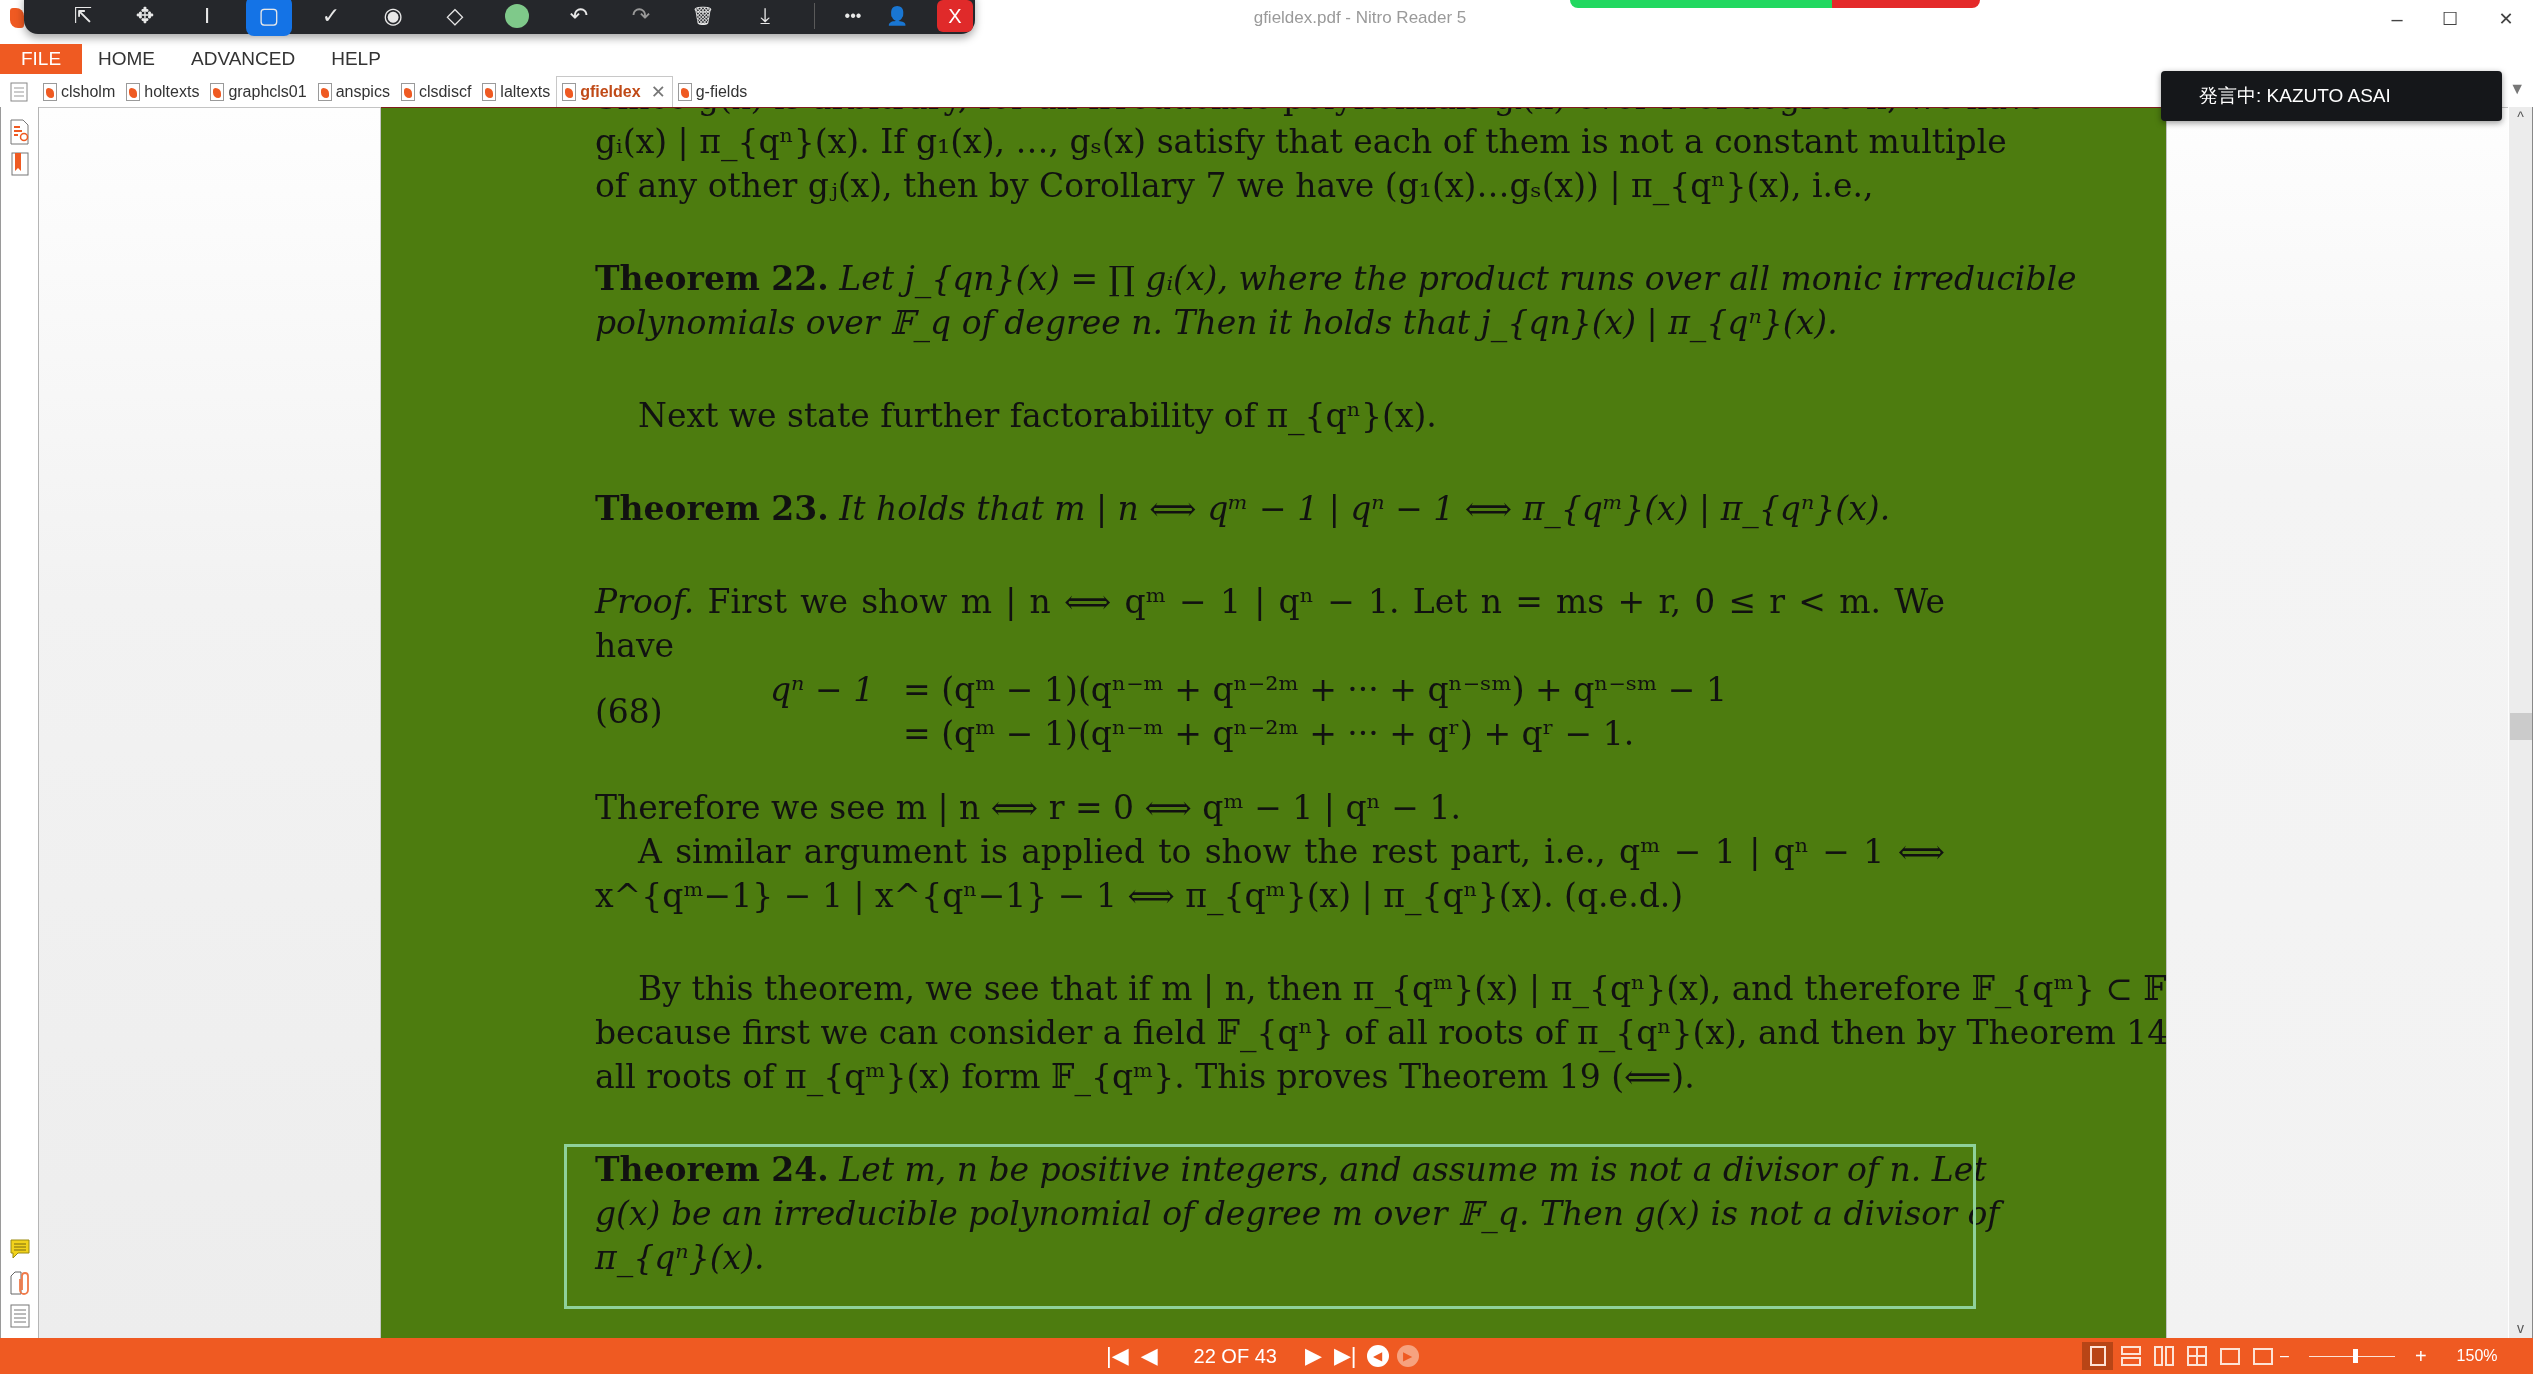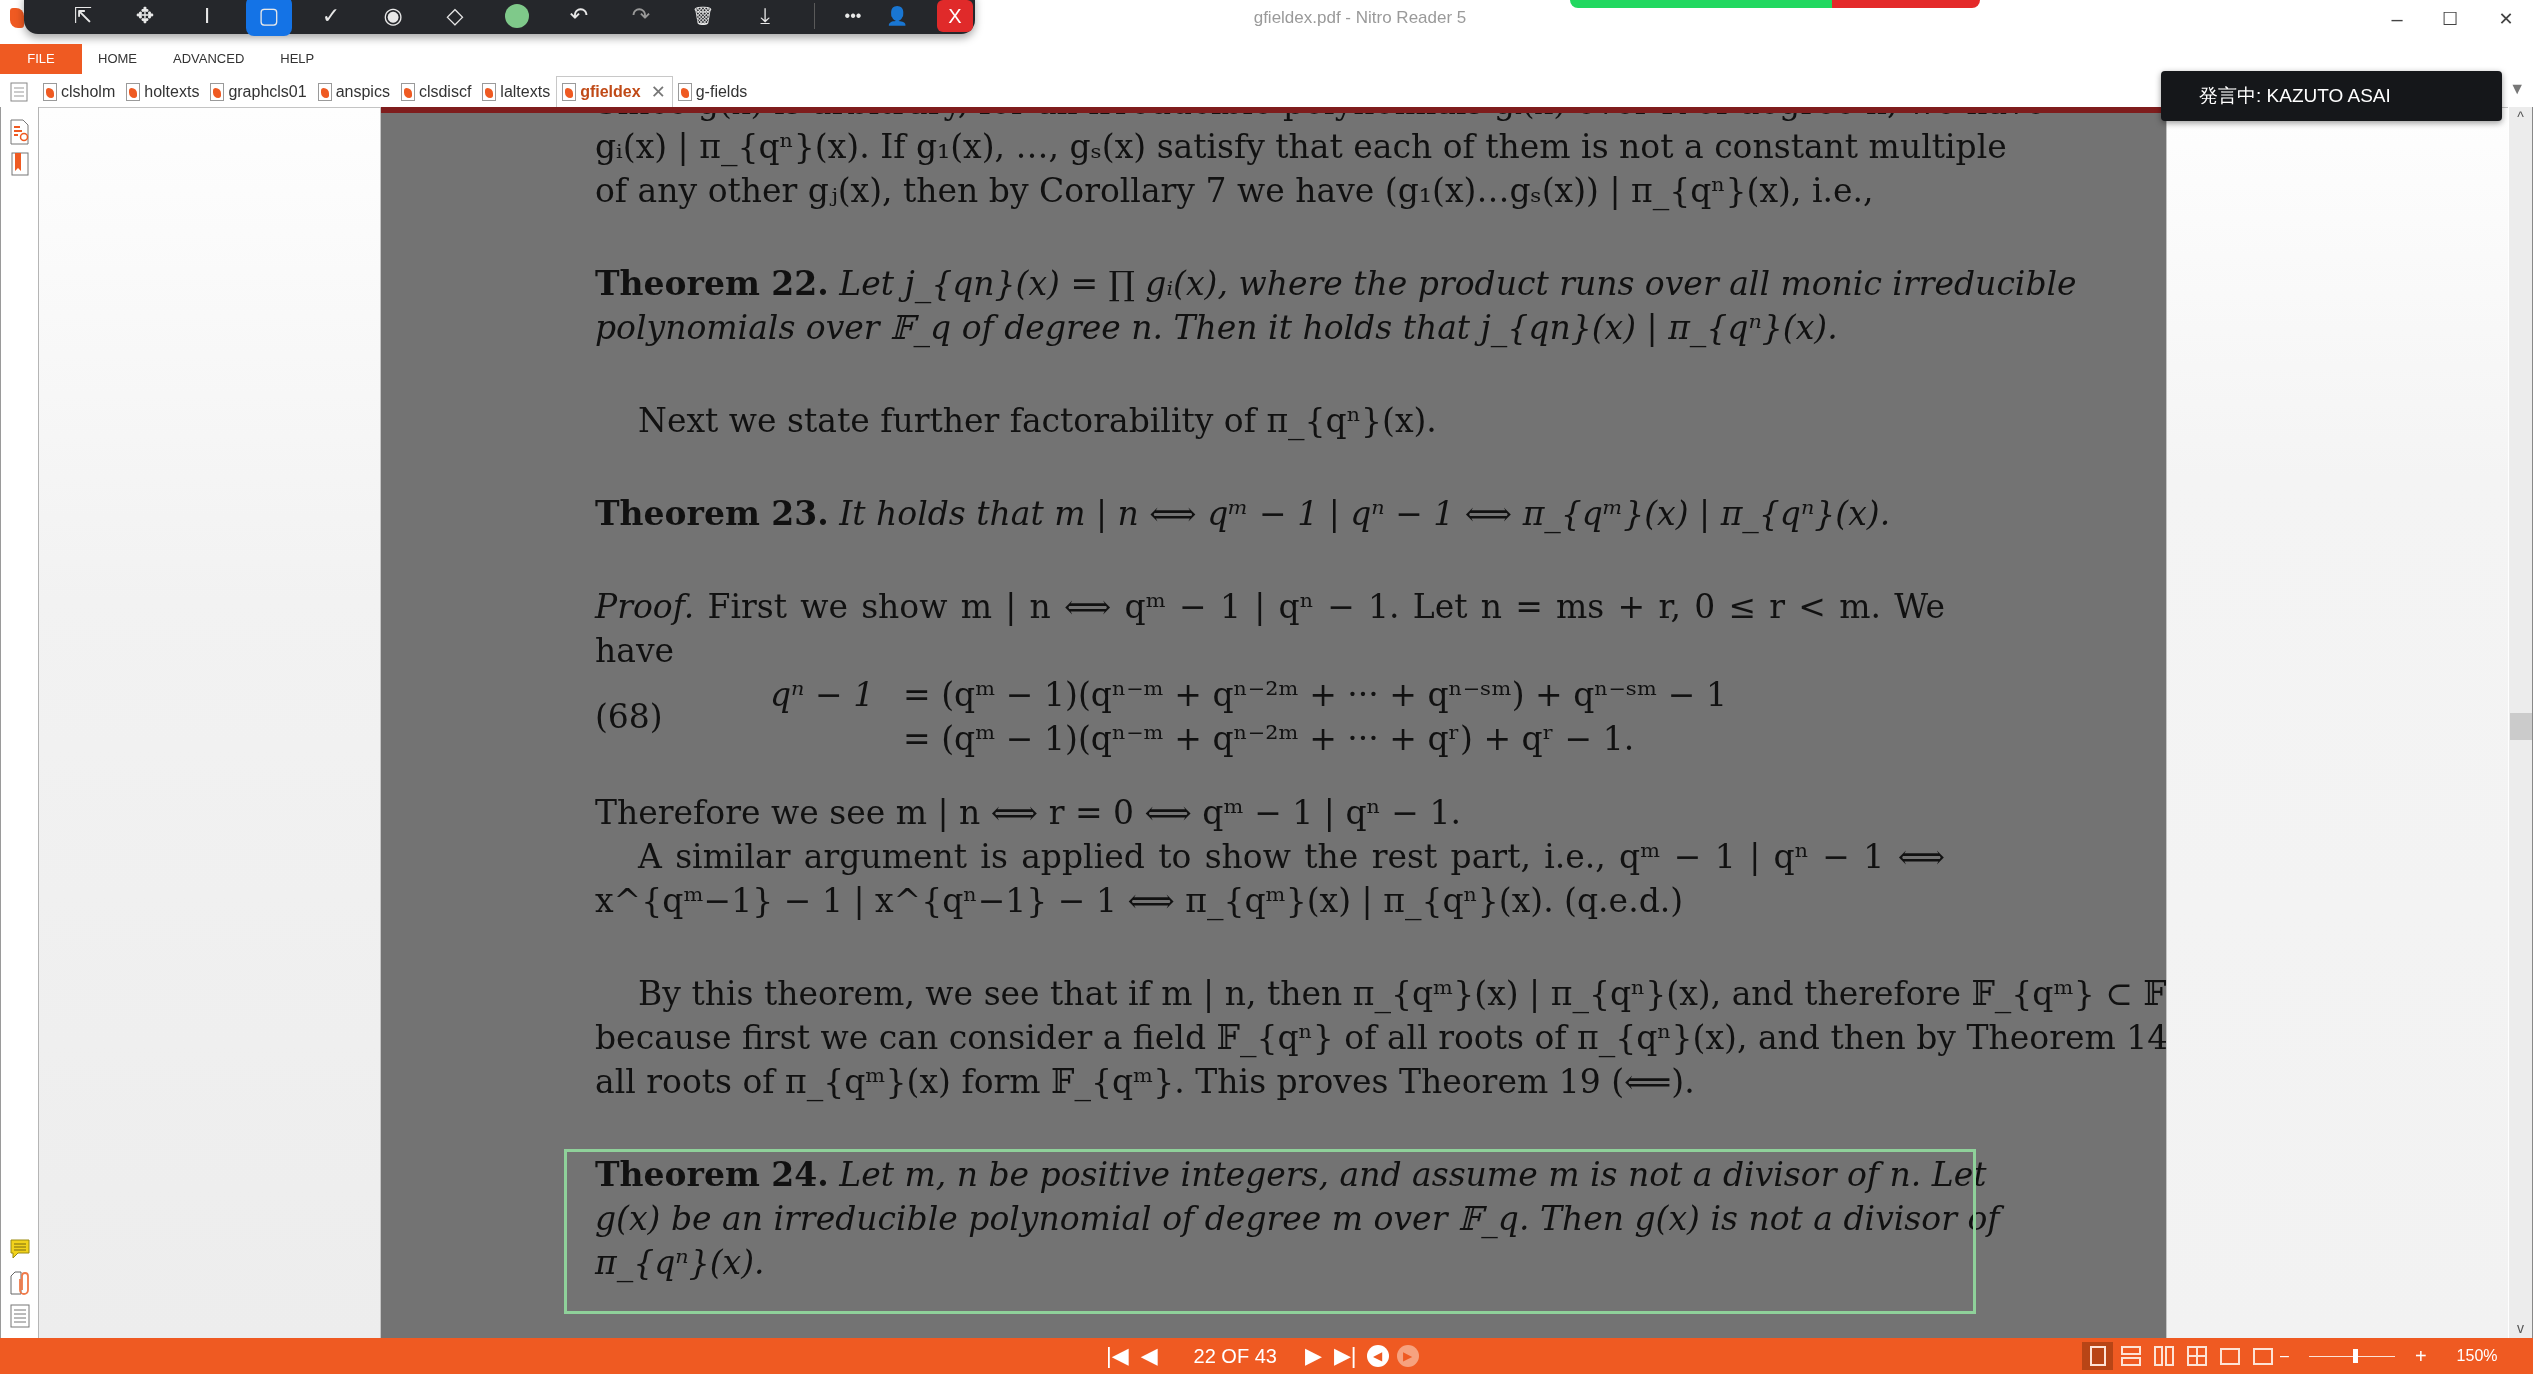--- a/index.html
+++ b/index.html
@@ -18,41 +18,41 @@
   
   .ftoolbar { left: 24px; top: -6px; width: 951px; height: 40px; background: #25272b; border-radius: 0 0 14px 14px; box-shadow: 0 4px 8px rgba(0,0,0,.35); display: flex; align-items: center; padding-left: 28px; }
   .ftool { width: 62px; height: 34px; display: flex; align-items: center; justify-content: center; color: #e8e8e8; font-size: 22px; margin-top: 4px; }
   .ftool.active { background: #1473e6; border-radius: 8px; width: 46px; margin: 4px 8px 0 8px; height: 40px; }
   .ftool .dot { width: 24px; height: 24px; border-radius: 50%; background: #7fc98a; }
   .fsep { width: 1px; height: 26px; background: #5a5a5a; margin: 4px 18px 0 18px; }
   .fclose { width: 36px; height: 32px; background: #e02a2a; color: #fff; border-radius: 6px; display: flex; align-items: center; justify-content: center; font-size: 20px; margin-left: 14px; margin-top: 4px; }
 
   
   .menubar { left: 0; top: 44px; height: 30px; display: flex; align-items: center; }
-  .menu-item { padding: 0 18px; font-size: 13px; color: #333; height: 30px; line-height: 30px; }
+  .menu-item { padding: 0 18px; font-size: 19px; color: #333; height: 30px; line-height: 30px; }
   .menu-item.file { background: #ef5a22; color: #fff; width: 82px; text-align: center; padding: 0; }
   .menu-item.first { padding-left: 16px; }
 
   
   .tabrow { left: 0; top: 76px; height: 31px; width: 2533px; display: flex; align-items: center; }
   .sidebtn-tabs { width: 38px; height: 31px; display: flex; align-items: center; justify-content: center; }
   .tab { display: flex; align-items: center; height: 31px; padding: 0 6px 0 5px; font-size: 16px; color: #333; }
   .tab.active { background: #fff; border: 1px solid #c8c8c8; border-bottom: none; color: #c04a17; font-weight: bold; }
   .pdf-ico { width: 14px; height: 18px; border: 1px solid #9a9a9a; background: #fff; position: relative; margin-right: 4px; }
   .pdf-ico::after { content: ""; position: absolute; left: 2px; top: 4px; width: 8px; height: 10px; background: #ef5a22; border-radius: 3px 6px 3px 6px; }
   .tab-close { color: #777; font-weight: normal; margin-left: 10px; font-size: 18px; }
   .tab-dd { right: 8px; top: 80px; color: #777; font-size: 16px; }
 
   
   .iconstrip { left: 0; top: 107px; width: 39px; height: 1231px; background: #fff; border-right: 1px solid #b5b5b5; border-left: 1px solid #9a9a9a; }
   .side-ico { position: absolute; left: 8px; width: 22px; height: 26px; }
   .leftpanel { left: 39px; top: 107px; width: 342px; height: 1231px; background: linear-gradient(#fefefe, #f2f2f2 40%, #ededed); border-right: 1px solid #c4c4c4; border-top: 1px solid #c4c4c4; }
 
   
-  .docarea { left: 381px; top: 107px; width: 1785px; height: 1231px; background: #737373; overflow: hidden; border-top: 6px solid #7f1d1d; }
+  .docarea { left: 381px; top: 107px; width: 1785px; height: 1231px; background: #4d7c0f; overflow: hidden; border-top: 1px solid #7f1d1d; }
   .doc { position: absolute; left: 214px; width: 1350px; font-family: "DejaVu Serif", "Liberation Serif", serif; font-size: 33px; color: #111; line-height: 44px; }
   .doc p { white-space: nowrap; }
   .doc i, .it { font-style: italic; }
   .doc b { font-weight: bold; }
   .jst { text-align: justify; text-align-last: justify; white-space: nowrap; }
   .indent { text-indent: 43px; }
   .thmbox { position: absolute; left: 183px; top: 1036px; width: 1412px; height: 165px; border: 3px solid #8fd19a; }
 
   
   .rightpanel { left: 2166px; top: 107px; width: 342px; height: 1231px; background: linear-gradient(#fefefe, #f4f4f4 30%, #f2f2f2); border-left: 1px solid #c4c4c4; border-top: 1px solid #c4c4c4; }

